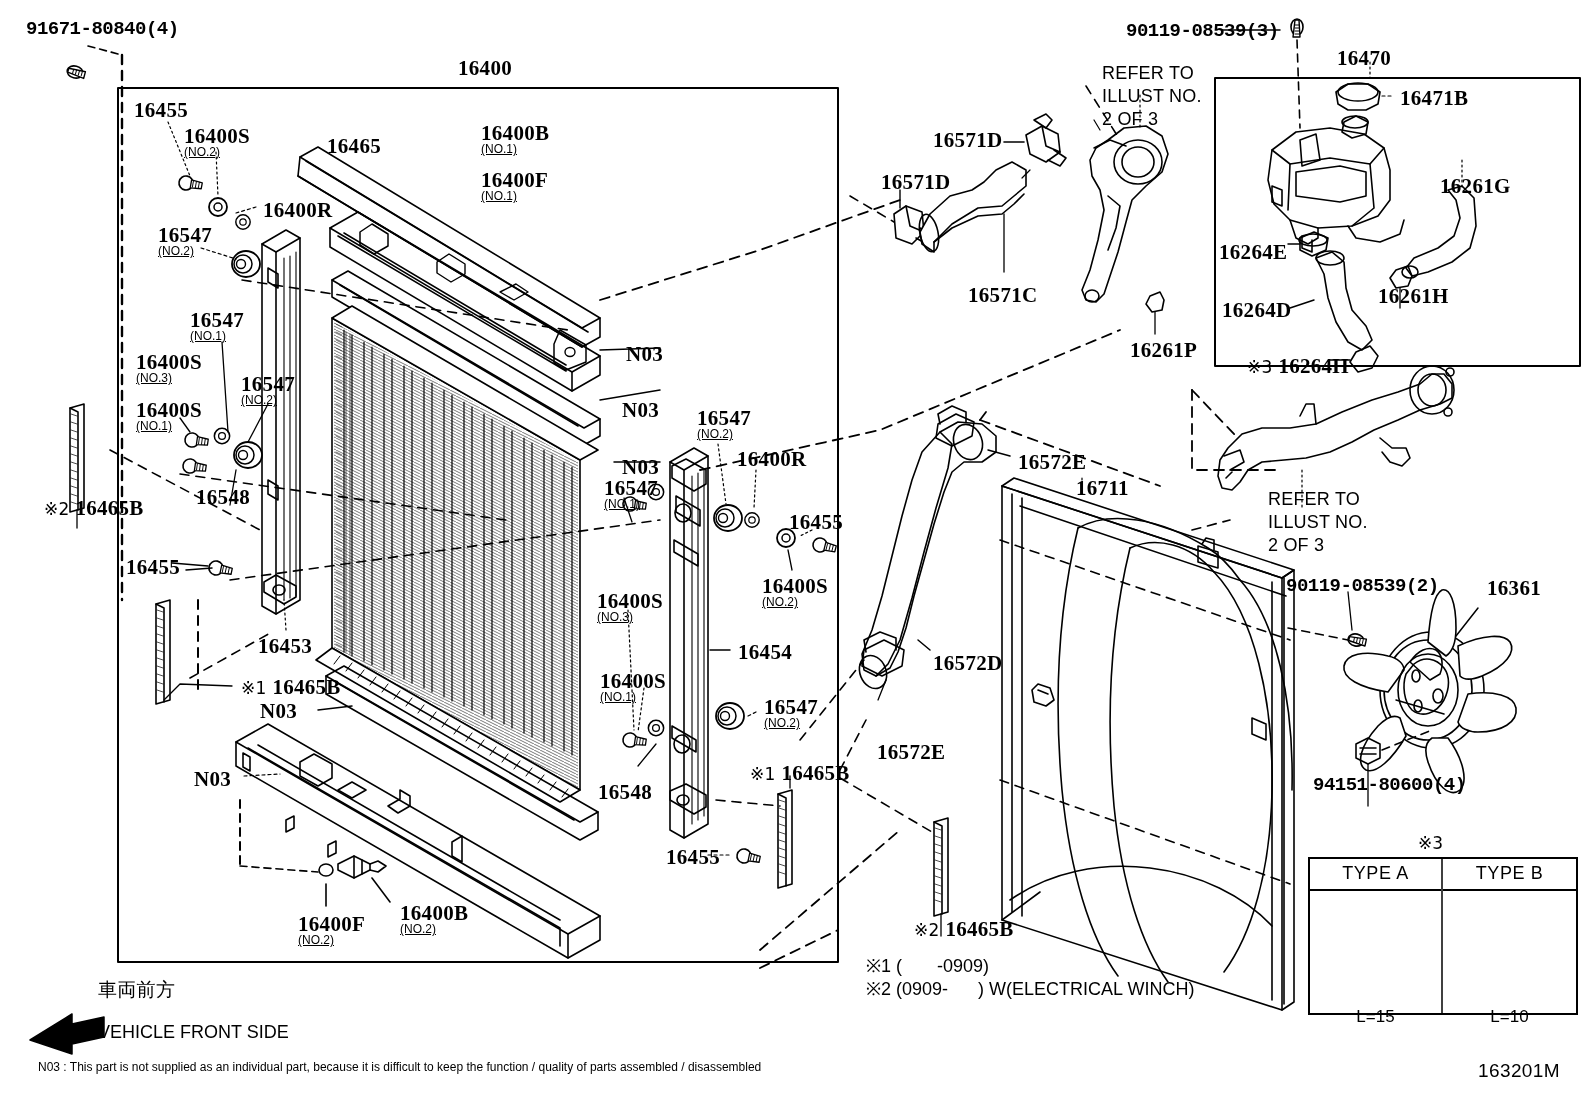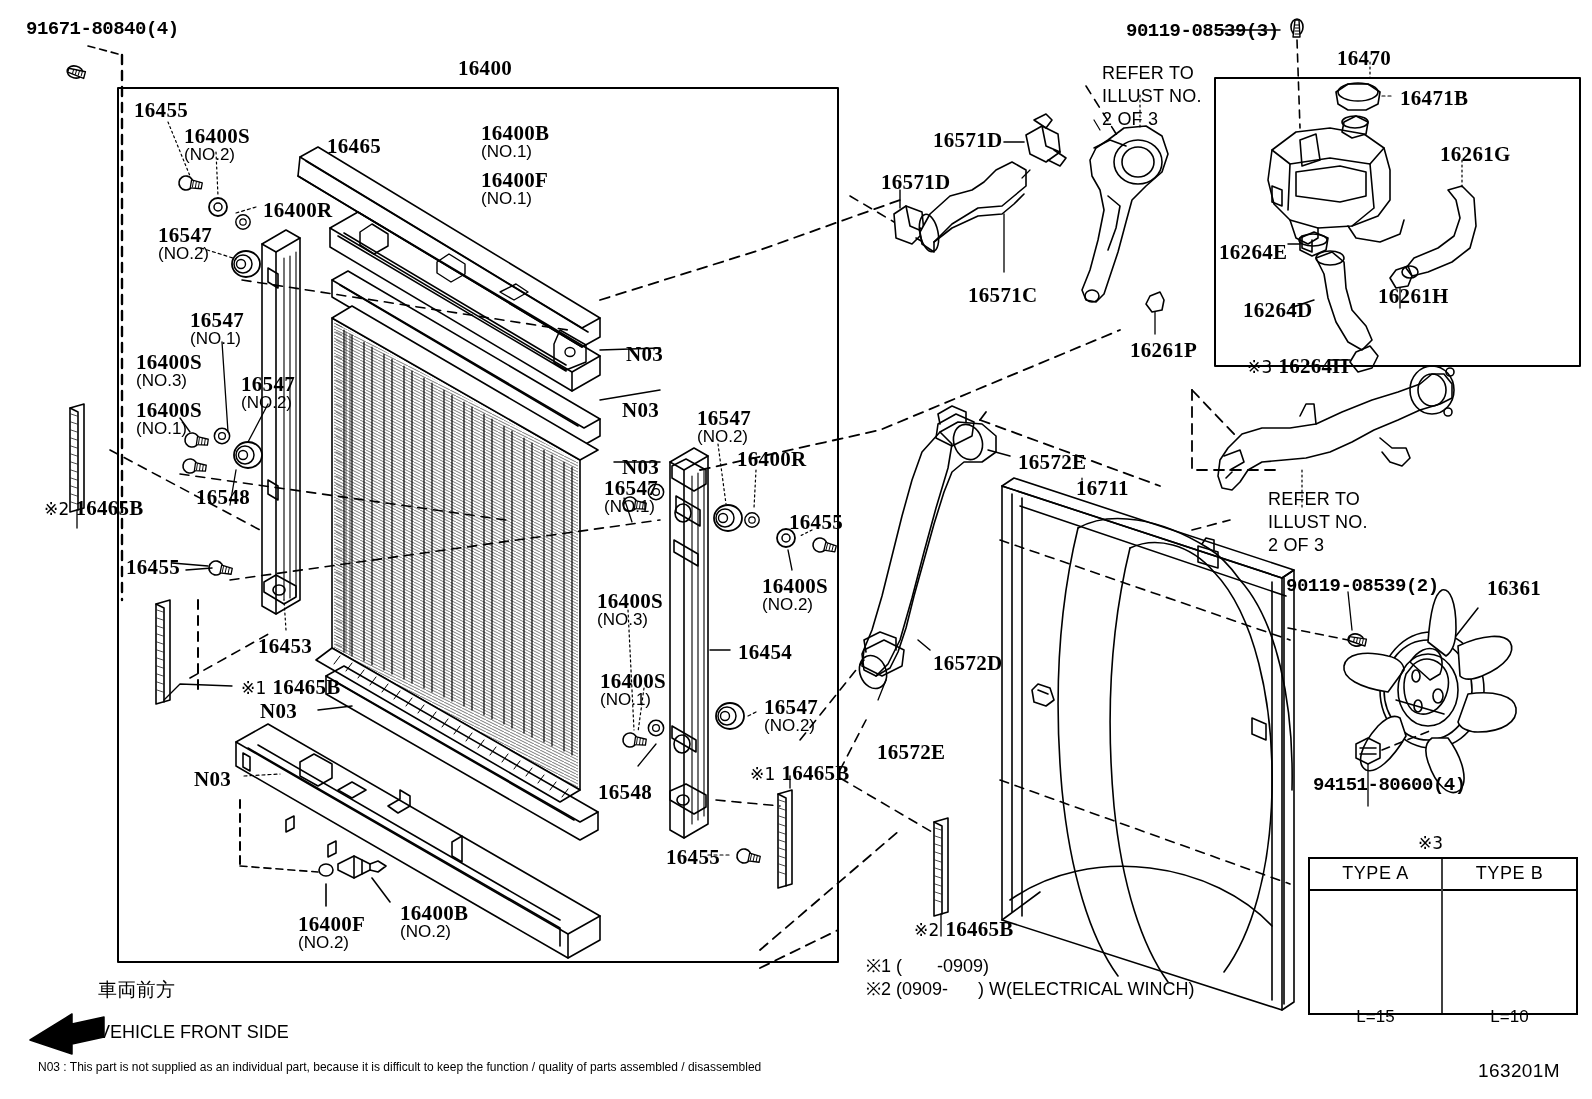--- a/index.html
+++ b/index.html
@@ -27,23 +27,24 @@
     font-size: 21px;
     line-height: 1.02;
     white-space: nowrap;
     letter-spacing: 0.3px;
     color: #000;
   }
   .lbl .sub {
     display: block;
     font-family: "Liberation Sans", sans-serif;
     font-weight: normal;
-    font-size: 17px;
+    font-size: 12px;
     letter-spacing: 0px;
     margin-top: -1px;
+    text-decoration: underline;
   }
   .lbl.sans {
     font-family: "Liberation Sans", sans-serif;
     font-weight: normal;
     font-size: 18px;
     letter-spacing: 0.2px;
   }
   .lbl.mono {
     font-family: "Liberation Mono", monospace;
     font-weight: bold;
@@ -683,24 +684,24 @@
       <div class="lbl" style="left: 750px; top: 763px;"><span class="star">※1 </span><span>16465B</span></div>
       <div class="lbl" style="left: 666px; top: 847px;"><span>16455</span></div>
       <div class="lbl" style="left: 914px; top: 919px;"><span class="star">※2 </span><span>16465B</span></div>
       <div class="lbl" style="left: 933px; top: 130px;"><span>16571D</span></div>
       <div class="lbl" style="left: 881px; top: 172px;"><span>16571D</span></div>
       <div class="lbl" style="left: 968px; top: 285px;"><span>16571C</span></div>
       <div class="lbl" style="left: 1130px; top: 340px;"><span>16261P</span></div>
       <div class="lbl mono" style="left: 1126px; top: 22px;"><span>90119-08539(3)</span></div>
       <div class="lbl" style="left: 1337px; top: 48px;"><span>16470</span></div>
       <div class="lbl" style="left: 1400px; top: 88px;"><span>16471B</span></div>
-      <div class="lbl" style="left: 1440px; top: 144px;"><span>16261G</span></div>
+      <div class="lbl" style="left: 1440px; top: 176px;"><span>16261G</span></div>
       <div class="lbl" style="left: 1219px; top: 242px;"><span>16264E</span></div>
       <div class="lbl" style="left: 1378px; top: 286px;"><span>16261H</span></div>
-      <div class="lbl" style="left: 1222px; top: 300px; margin-left: 21px;"><span>16264D</span></div>
+      <div class="lbl" style="left: 1222px; top: 300px;"><span>16264D</span></div>
       <div class="lbl" style="left: 1247px; top: 356px;"><span class="star">※3 </span><span>16264H</span></div>
       <div class="lbl" style="left: 1018px; top: 452px;"><span>16572E</span></div>
       <div class="lbl" style="left: 1076px; top: 478px;"><span>16711</span></div>
       <div class="lbl" style="left: 933px; top: 653px;"><span>16572D</span></div>
       <div class="lbl" style="left: 877px; top: 742px;"><span>16572E</span></div>
       <div class="lbl mono" style="left: 1286px; top: 577px;"><span>90119-08539(2)</span></div>
       <div class="lbl" style="left: 1487px; top: 578px;"><span>16361</span></div>
       <div class="lbl mono" style="left: 1313px; top: 776px;"><span>94151-80600(4)</span></div>
     </div>
 

